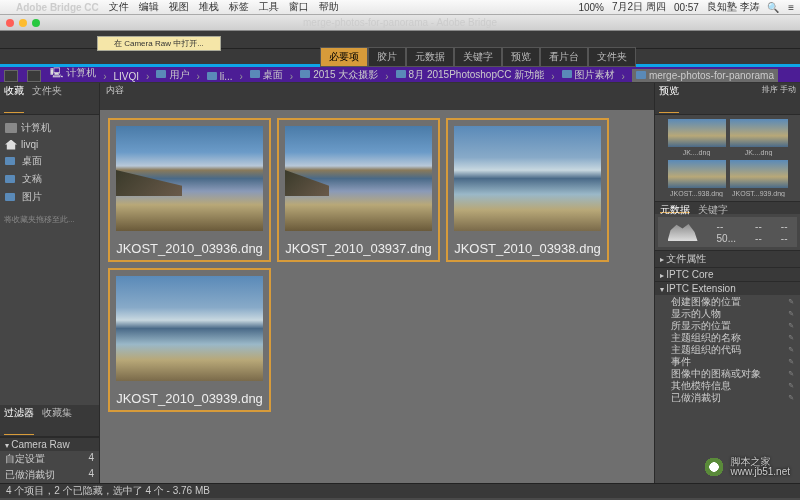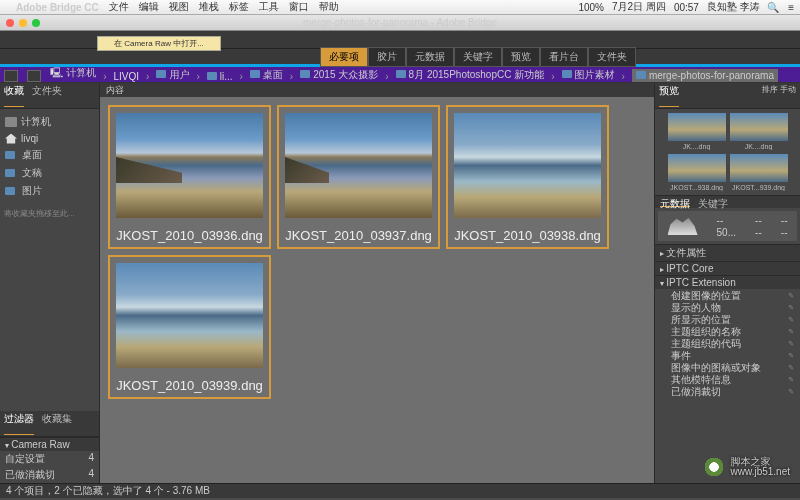--- a/index.html
+++ b/index.html
@@ -16,32 +16,32 @@
 .tab{padding:2px 8px;background:#2d2d2d;border:1px solid #555;color:#bbb;cursor:pointer}
 .tab.req{background:#d79b3a;color:#000}
 .crumbs{height:16px;background:#4c1d95;border-bottom:1px solid #333;display:flex;align-items:flex-end;padding:0 4px;font-size:9px;gap:7px;overflow:hidden;white-space:nowrap}
 .crumbs .nav-btn{width:14px;height:12px;background:#3a3a3a;border:1px solid #666;margin-right:2px}
 .crumb{color:#ddd}
 .crumb.sel{background:#6b6b6b;padding:1px 4px}
 .sep{color:#999}
 .fold-icn{width:10px;height:8px;background:#5a8ab8;display:inline-block;margin-right:3px;border-radius:1px}
 .main{display:flex;height:400px}
 .leftcol{width:100px;background:#464646;border-right:1px solid #2a2a2a;display:flex;flex-direction:column}
-.panel-hd{height:26px;background:#393939;font-size:9px;padding:1px 4px;border-bottom:1px solid #2a2a2a;display:flex;gap:8px}
+.panel-hd{height:32px;background:#393939;font-size:9px;padding:1px 4px;border-bottom:1px solid #2a2a2a;display:flex;gap:8px}
 .phd-tab{color:#bbb}
 .phd-tab.act{color:#fff;border-bottom:1px solid #d79b3a}
 .folders{padding:4px 2px;font-size:9px}
 .fold-item{display:flex;align-items:center;padding:2px 3px;gap:4px;cursor:pointer}
 .drive-icn{width:12px;height:10px;background:#888;border-radius:1px}
 .home-icn{width:12px;height:10px;background:#ddd;clip-path:polygon(50% 0,100% 50%,85% 50%,85% 100%,15% 100%,15% 50%,0 50%)}
 .hint{color:#888;font-size:8px;padding:4px}
 .filterpane{margin-top:auto}
 .filter-row{display:flex;justify-content:space-between;padding:1px 5px;font-size:9px}
 .content{flex:1;background:#6f6f6f;position:relative;overflow:hidden}
-.content-hd{height:14px;background:#393939;font-size:9px;padding:1px 6px}
+.content-hd{height:27px;background:#393939;font-size:9px;padding:1px 6px}
 .thumbs{padding:8px;display:flex;flex-wrap:wrap;gap:6px;align-content:flex-start}
 .thumb{width:163px;background:#6f6f6f;border:2px solid #d79b3a;display:flex;flex-direction:column;cursor:pointer}
 .thumb .img{height:105px;background:linear-gradient(to bottom,#4a7ba8 0%,#6b9bc8 25%,#b8c8d8 38%,#8a7a5a 42%,#4a6a88 50%,#8a9ab8 62%,#b8a878 75%,#6a5a3a 100%);position:relative;margin:6px 6px 0 6px}
 .thumb .img::before{content:"";position:absolute;left:0;top:42%;width:45%;height:25%;background:linear-gradient(135deg,#3a3a2a,#6a5a4a);clip-path:polygon(0 0,100% 60%,100% 100%,0 100%)}
 .thumb.t2 .img::before{left:0;width:30%}
 .thumb.t3 .img::before{display:none}
 .thumb.t3 .img{background:linear-gradient(to bottom,#5a8ab8 0%,#88aac8 30%,#c8d8e0 42%,#4a6a88 50%,#9ab8c8 65%,#b8a878 80%,#7a6a4a 100%)}
 .thumb .cap{text-align:center;padding:10px 2px 4px;font-size:13px;color:#eee}
 .rightcol{width:146px;background:#464646;border-left:1px solid #2a2a2a;display:flex;flex-direction:column;overflow:hidden}
 .preview{padding:4px;display:flex;flex-wrap:wrap;gap:4px;justify-content:center}

